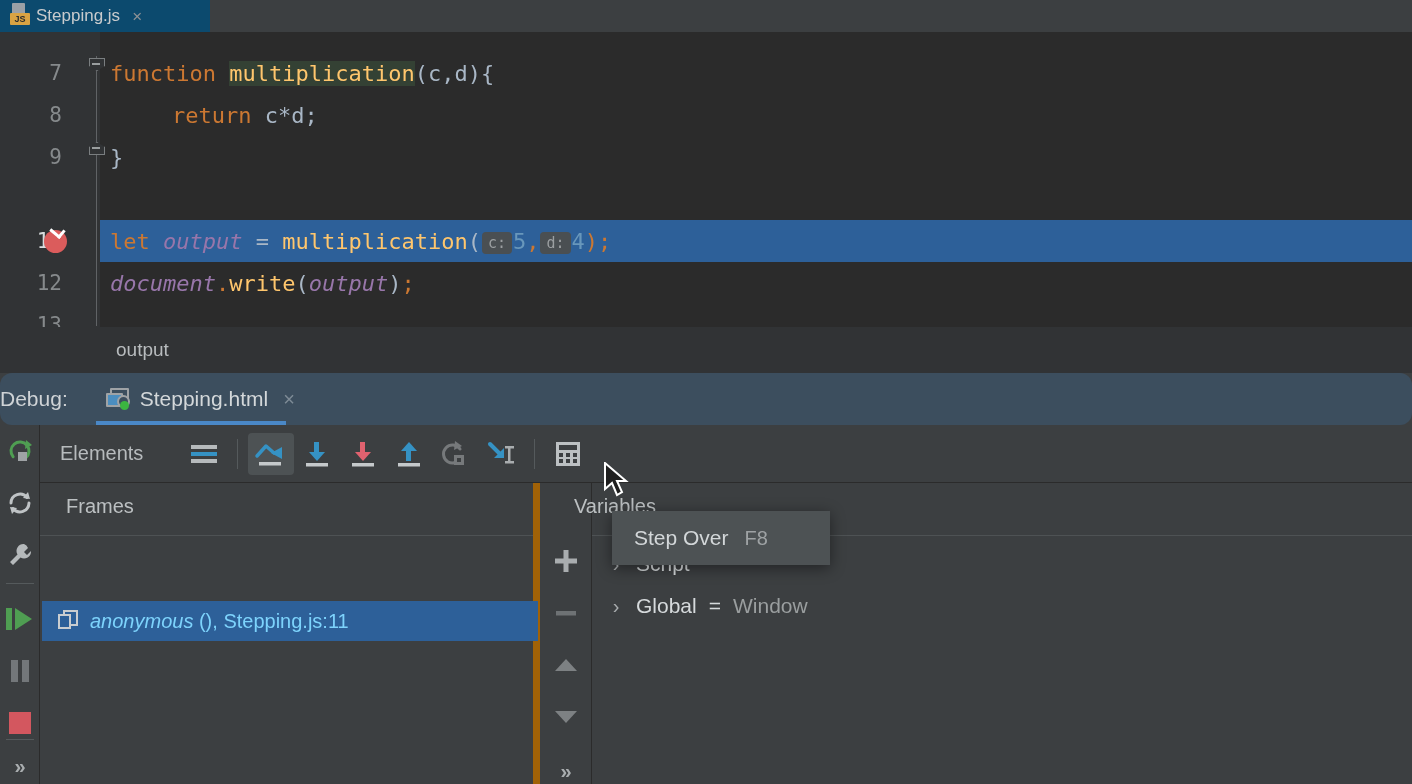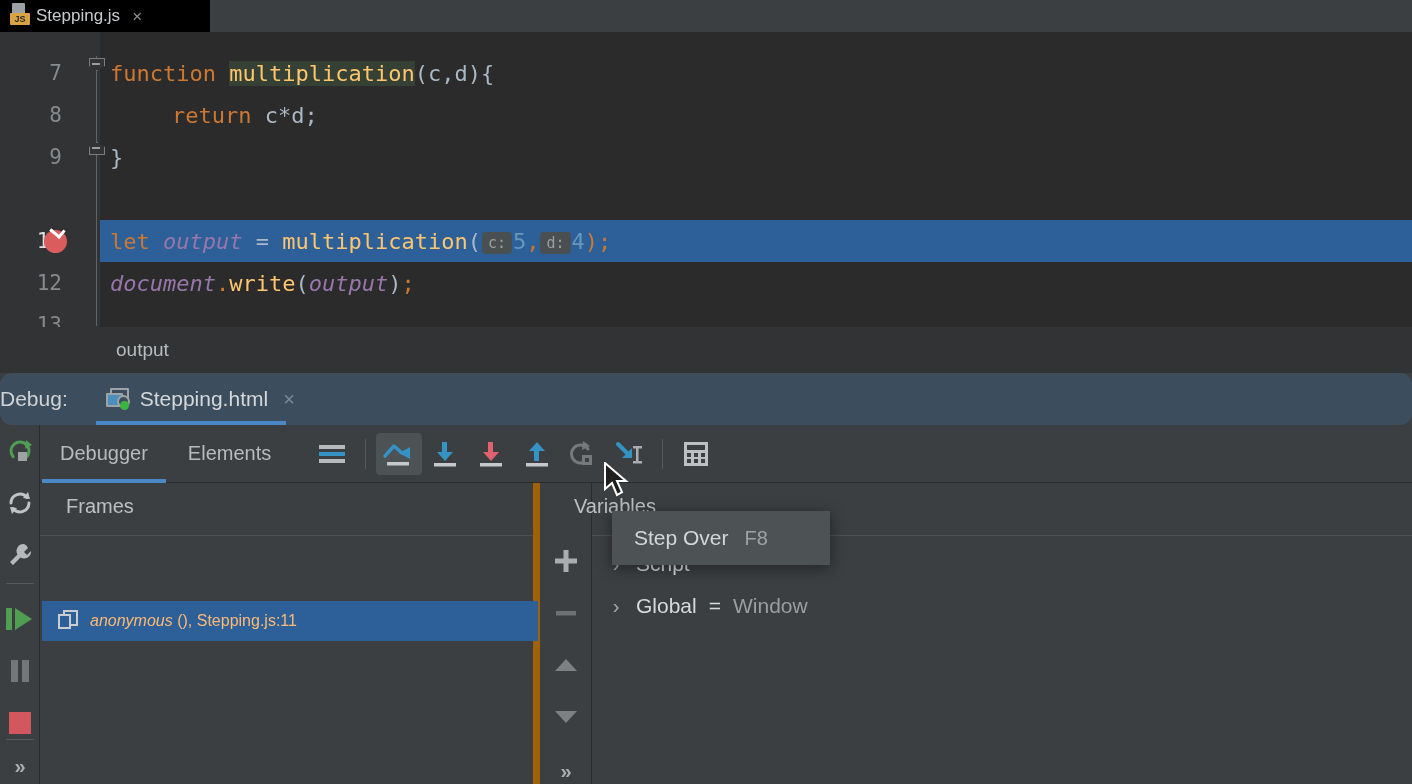--- a/index.html
+++ b/index.html
@@ -11,21 +11,21 @@
   }
   #app { position: relative; width: 1412px; height: 784px; }
 
   
   .tabbar {
     position: absolute; left: 0; top: 0; width: 1412px; height: 32px;
     background: #3c3f41;
   }
   .editor-tab {
     position: absolute; left: 0; top: 0; width: 210px; height: 32px;
-    background: #000000;
+    background: #0c4a6e;
     display: flex; align-items: center; gap: 8px;
     padding-left: 10px;
   }
   .js-badge {
     width: 18px; height: 18px; position: relative;
     flex: 0 0 auto;
   }
   .js-badge .page {
     position: absolute; left: 2px; top: -4px; width: 13px; height: 16px;
     background: #9aa0a6; border-radius: 1px;
@@ -236,21 +236,21 @@
   }
   .frame-icon { position: relative; width: 22px; height: 22px; flex: 0 0 auto; }
   .frame-icon .b1 {
     position: absolute; left: 5px; top: 0; width: 15px; height: 16px;
     border: 2px solid #c9cdd0;
   }
   .frame-icon .b2 {
     position: absolute; left: 0; top: 4px; width: 13px; height: 15px;
     border: 2px solid #c9cdd0; background: #2d6099;
   }
-  .frame-text { color: #fdba74; font-size: 16px; }
+  .frame-text { color: #7dd3fc; font-size: 20px; }
   .frame-text i { font-style: italic; }
 
   
   .var-sidebar {
     position: absolute; left: 540px; top: 483px; width: 52px; height: 301px;
     background: #3c3f41; border-right: 1px solid #2b2b2b;
   }
   .vs-btn {
     position: absolute; left: 0; width: 52px; height: 52px;
     display: flex; align-items: center; justify-content: center;
@@ -416,23 +416,20 @@
         <rect x="1" y="1" width="22" height="22" fill="#d3575f"></rect>
       </svg>
     </div>
     <div class="bottom-sep"></div>
     <div class="lt-btn" style="top:315px;">
       <span class="chev-more">»</span>
     </div>
   </div>
 
   <div class="tabstrip">
-    <div class="dtab active">
-      <span>Debugger</span>
-    </div>
     <div class="dtab">
       <span>Elements</span>
     </div>
 
     <div style="width:18px;"></div>
 
     <div class="tb-btn">
       <svg width="28" height="24" viewBox="0 0 28 24">
         <rect x="1" y="3" width="26" height="4" fill="#b6babc"></rect>
         <rect x="1" y="10" width="26" height="4" fill="#3592c4"></rect>

